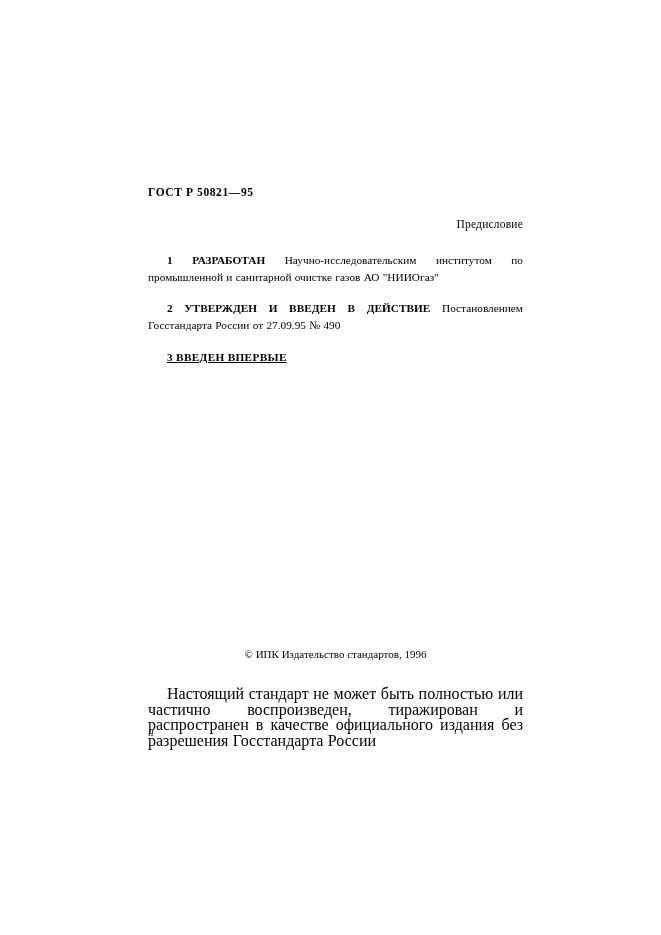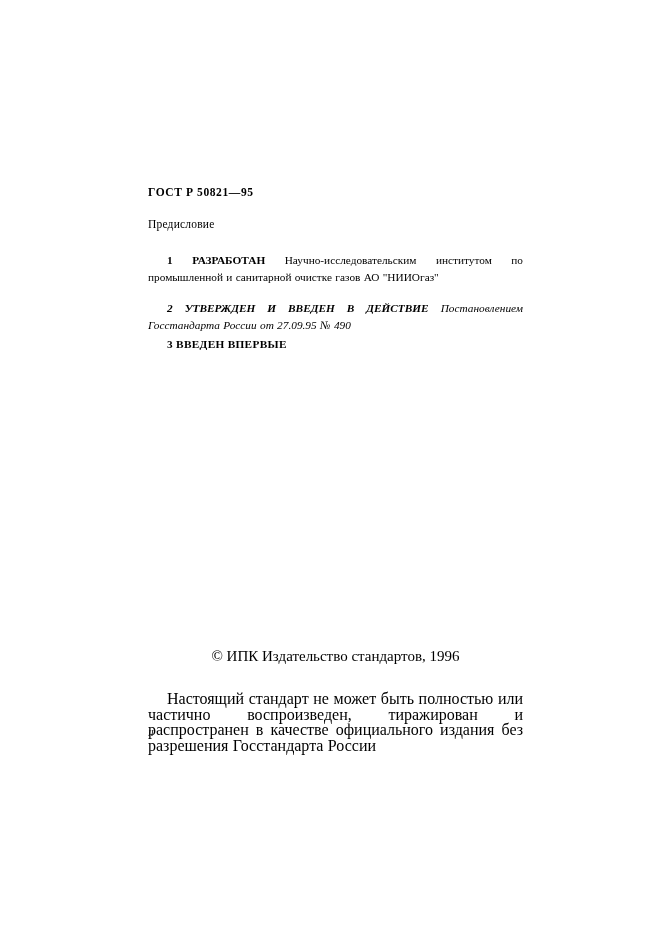--- a/index.html
+++ b/index.html
@@ -30,57 +30,57 @@
     width: 375px;
   }
   .doc-code {
     font-family: "Liberation Serif", serif;
     font-size: 11.5px;
     font-weight: bold;
     letter-spacing: 0.6px;
     margin: 0 0 20px 0;
   }
   .section-title {
-    text-align: left;
+    text-align: right;
     font-size: 11.5px;
     margin: 0 0 22px 0;
     letter-spacing: 0.2px;
   }
   .para {
     font-size: 11.3px;
     line-height: 17px;
     text-align: justify;
     margin: 0 0 14px 0;
     text-indent: 19px;
     word-spacing: 0.5px;
   }
   .para.tight {
-    margin-bottom: 3px;
-    font-style: italic;
+    margin-bottom: 16px;
   }
   .bold-run {
     font-weight: bold;
   }
   .para-single {
     font-size: 11.3px;
     line-height: 15.5px;
     margin: 0;
     text-indent: 19px;
     font-weight: bold;
     letter-spacing: 0.3px;
+    text-decoration: underline;
   }
   .footer-block {
     position: absolute;
     left: 148px;
     top: 648px;
     width: 375px;
   }
   .copyright {
     text-align: center;
-    font-size: 15px;
+    font-size: 11px;
     margin: 0 0 26px 0;
   }
   .notice {
     font-size: 16px;
     line-height: 15.5px;
     text-align: justify;
     margin: 0;
     text-indent: 19px;
     word-spacing: 0.4px;
   }

